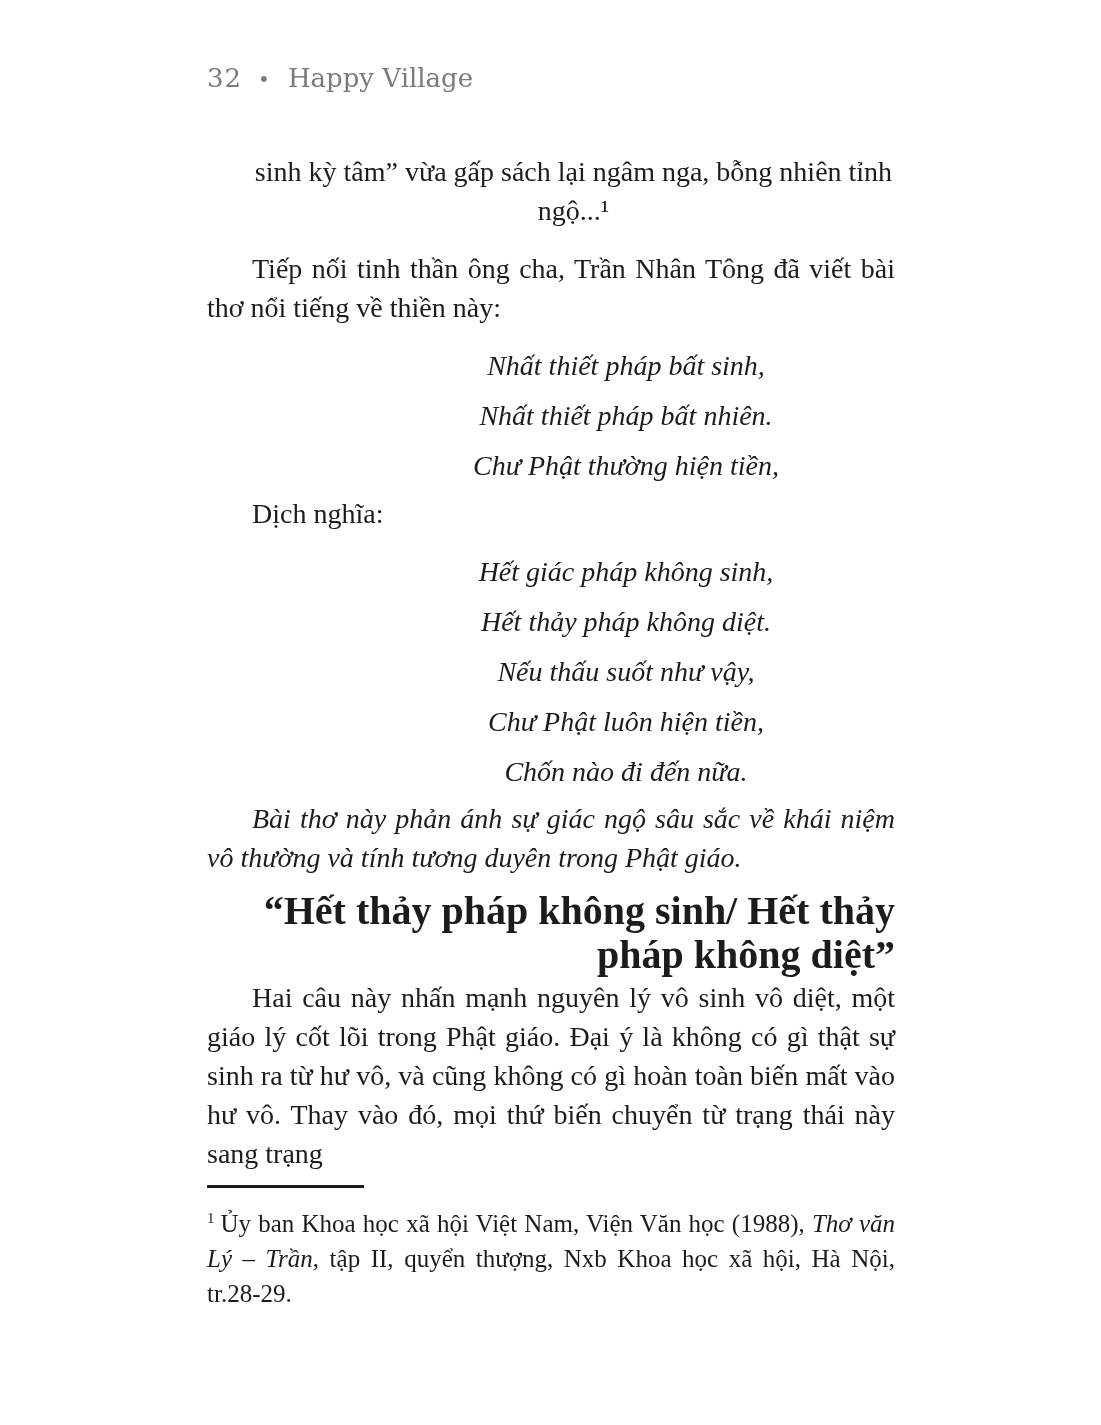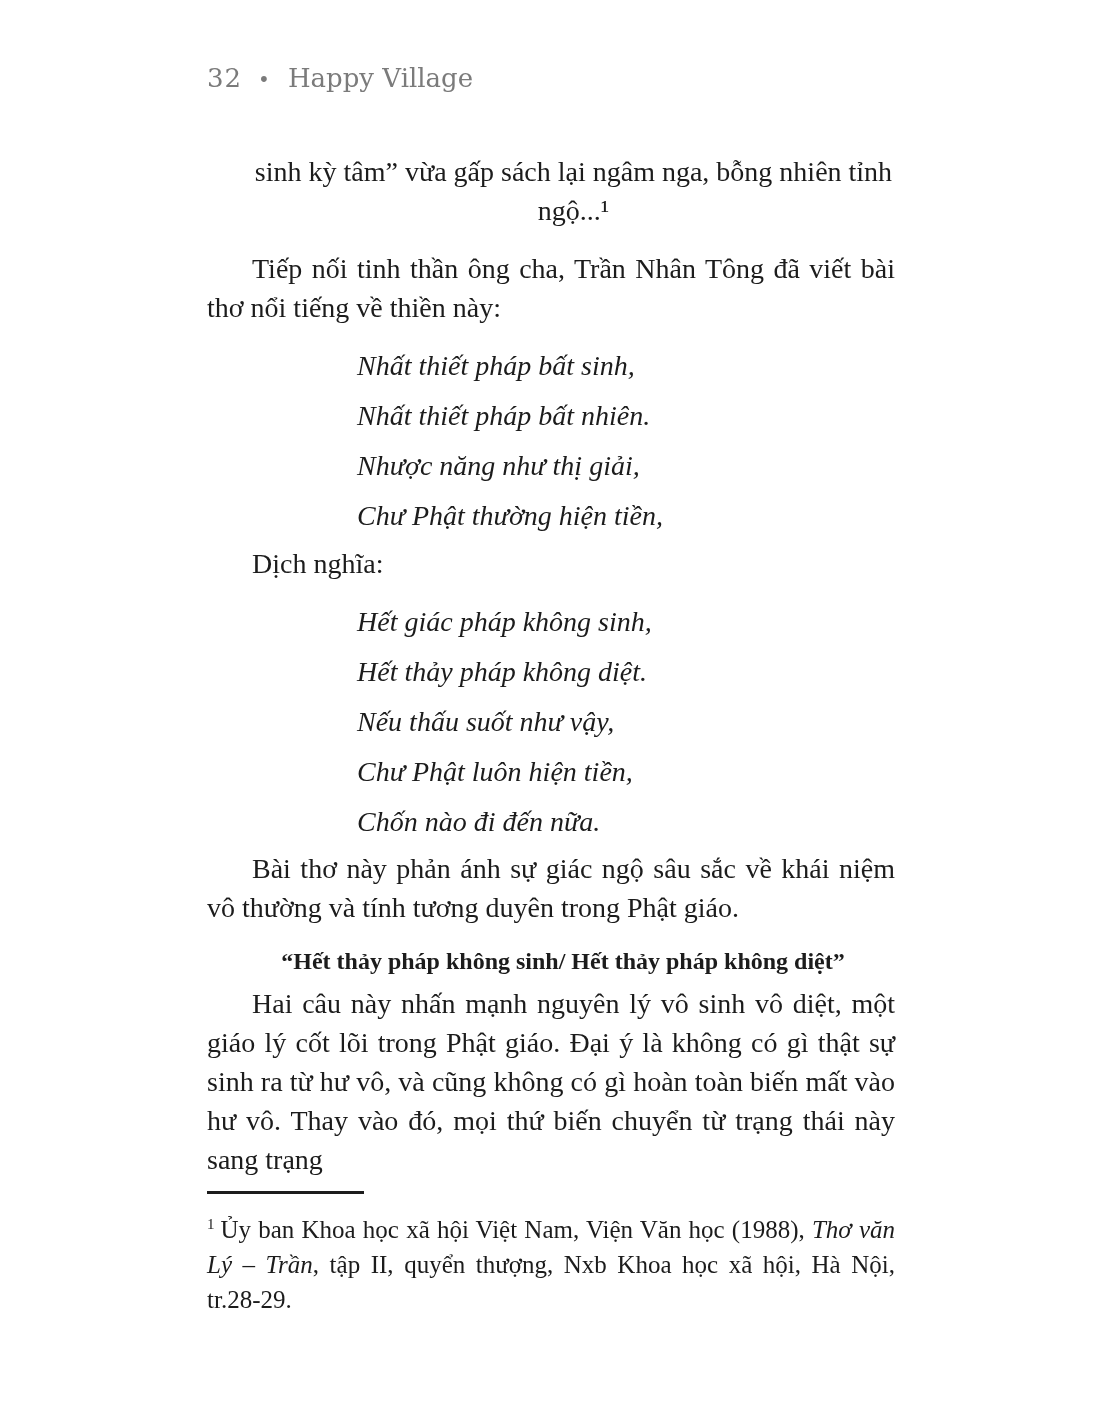--- a/index.html
+++ b/index.html
@@ -42,42 +42,42 @@
     text-indent: 45px;
     margin: 0;
   }
   .body-para.continued {
     text-indent: 0;
     margin-left: 45px;
     text-align: center;
   }
   .mt-13 { margin-top: 19px; }
   .mt-10 { margin-top: 10px; }
-  .mt-2  { margin-top: 2px; }
+  .mt-2  { margin-top: 2px; font-style: italic; }
   .mt-1  { margin-top: 1px; }
   .poem {
     margin: 14px 0 0 150px;
     font-style: italic;
     font-size: 28px;
     line-height: 50px;
   }
-  .poem-line { white-space: nowrap; }
+  .poem-line { white-space: nowrap; text-align: center; }
   .translation-label {
     font-size: 28px;
     line-height: 39px;
     text-indent: 45px;
     margin: 3px 0 0 0;
     font-family: Liberation Serif, serif;
   }
   .section-heading {
-    font-size: 24px;
+    font-size: 40px;
     font-weight: bold;
     line-height: 44px;
     text-indent: 24px;
-    text-align: center;
+    text-align: right;
     margin: 12px 0 0 0;
   }
   .footnote-rule {
     width: 157px;
     height: 3px;
     background: #1c1c1c;
     margin: 12px 0 0 0;
   }
   .footnote {
     font-size: 25px;
@@ -104,21 +104,20 @@
     <span class="book-title">Happy Village</span>
   </div>
 
   <p class="body-para continued">sinh kỳ tâm” vừa gấp sách lại ngâm nga, bỗng nhiên tỉnh ngộ...¹</p>
 
   <p class="body-para mt-13">Tiếp nối tinh thần ông cha, Trần Nhân Tông đã viết bài thơ nổi tiếng về thiền này:</p>
 
   <div class="poem">
     <div class="poem-line">Nhất thiết pháp bất sinh,</div>
     <div class="poem-line">Nhất thiết pháp bất nhiên.</div>
-    <div class="poem-line">Nhược năng như thị giải,</div>
     <div class="poem-line">Chư Phật thường hiện tiền,</div>
   </div>
 
   <p class="translation-label">Dịch nghĩa:</p>
 
   <div class="poem mt-10">
     <div class="poem-line">Hết giác pháp không sinh,</div>
     <div class="poem-line">Hết thảy pháp không diệt.</div>
     <div class="poem-line">Nếu thấu suốt như vậy,</div>
     <div class="poem-line">Chư Phật luôn hiện tiền,</div>

